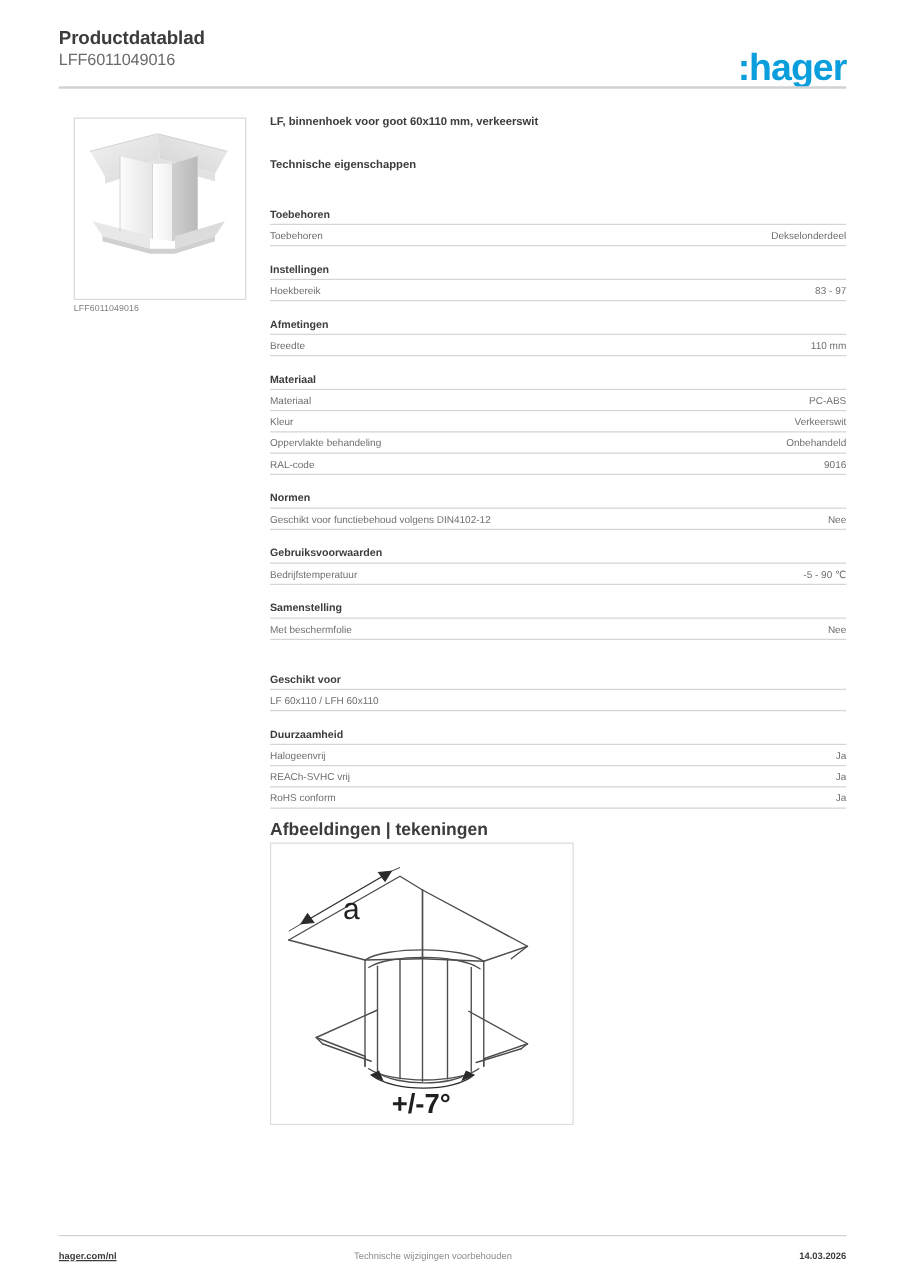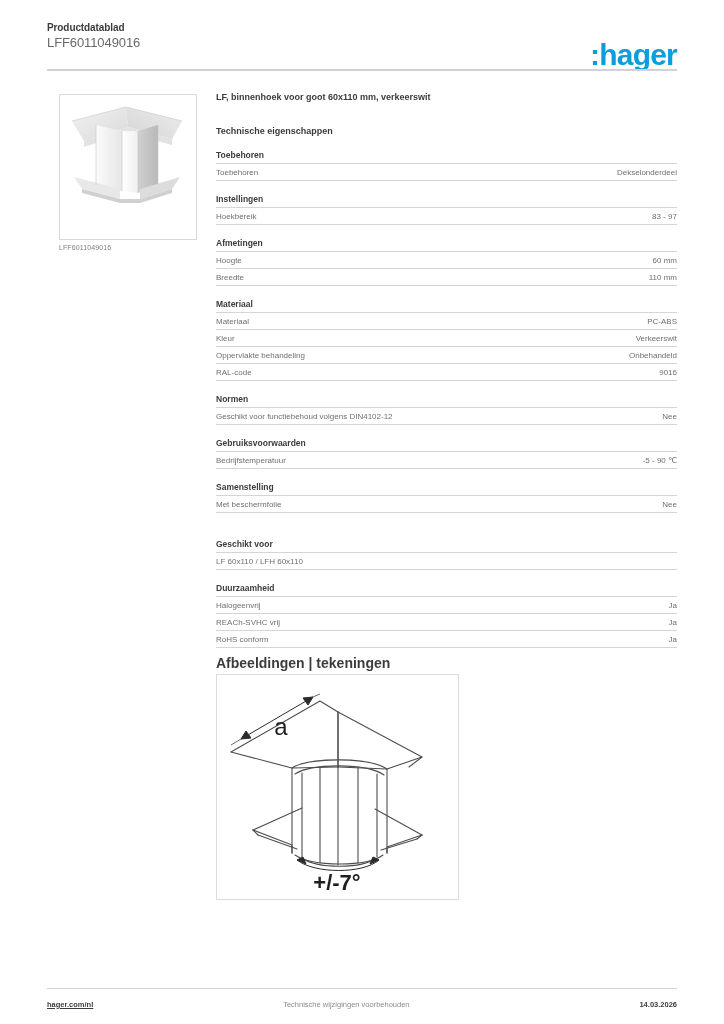--- a/index.html
+++ b/index.html
@@ -35,21 +35,21 @@
     display: flex;
     align-items: flex-start;
     justify-content: space-between;
   }
   .header-titles {
     display: flex;
     flex-direction: column;
     line-height: 1.15;
   }
   .doc-title {
-    font-size: 10px;
+    font-size: 15px;
     font-weight: bold;
     color: #3c3c3c;
     letter-spacing: -0.1px;
   }
   .doc-subtitle {
     font-size: 13px;
     font-weight: normal;
     color: #6a6a6a;
     letter-spacing: -0.1px;
     margin-top: 2px;
@@ -262,42 +262,38 @@
         <path d="M98,30 L98,90"></path>
         <path d="M62,36 L62,96"></path>
         <path d="M78,36 L78,98"></path>
       </g>
     </svg>
   </div>
   <div class="photo-caption">LFF6011049016</div>
 
   <div class="specs">
     <div class="product-name">LF, binnenhoek voor goot 60x110 mm, verkeerswit</div>
-    <div class="product-name" style="margin-bottom:14px;">Technische eigenschappen</div>
+    <div class="product-name" style="margin-bottom:30px;">Technische eigenschappen</div>
     <div id="spec-groups-container">
         <div class="specs-group">
           <div class="section-title">Toebehoren</div>
           <div class="spec-row">
             <span class="spec-label">Toebehoren</span>
             <span class="spec-value">Dekselonderdeel</span>
           </div>
         </div>
         <div class="specs-group">
           <div class="section-title">Instellingen</div>
           <div class="spec-row">
             <span class="spec-label">Hoekbereik</span>
             <span class="spec-value">83 - 97</span>
           </div>
         </div>
         <div class="specs-group">
           <div class="section-title">Afmetingen</div>
-          <div class="spec-row">
-            <span class="spec-label">Hoogte</span>
-            <span class="spec-value">60 mm</span>
-          </div>
           <div class="spec-row">
             <span class="spec-label">Breedte</span>
             <span class="spec-value">110 mm</span>
           </div>
         </div>
         <div class="specs-group">
           <div class="section-title">Materiaal</div>
           <div class="spec-row">
             <span class="spec-label">Materiaal</span>
             <span class="spec-value">PC-ABS</span>

